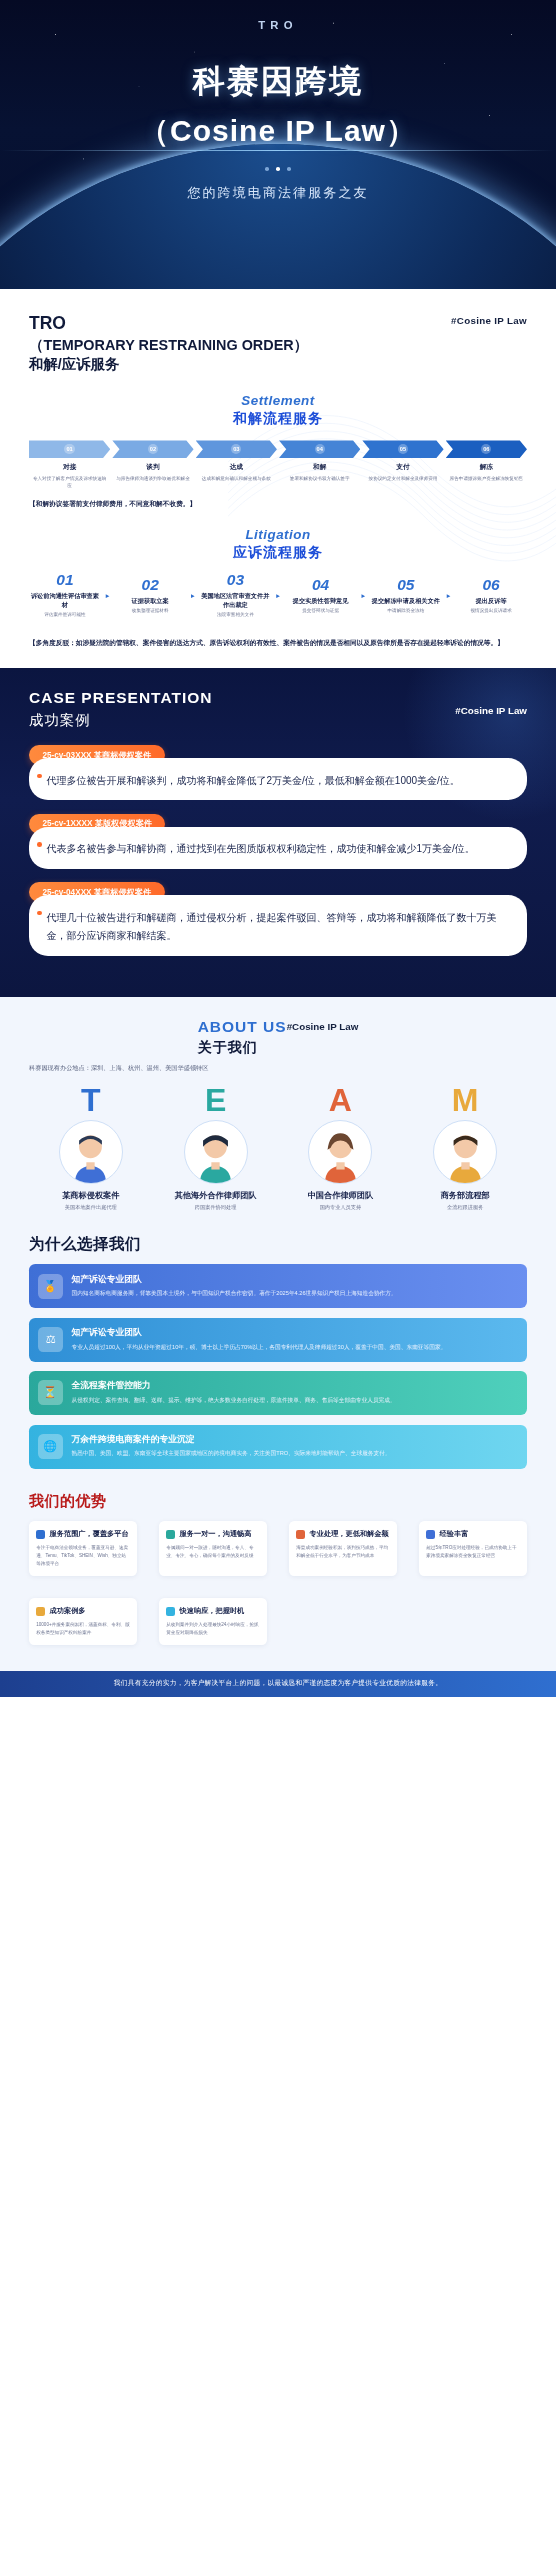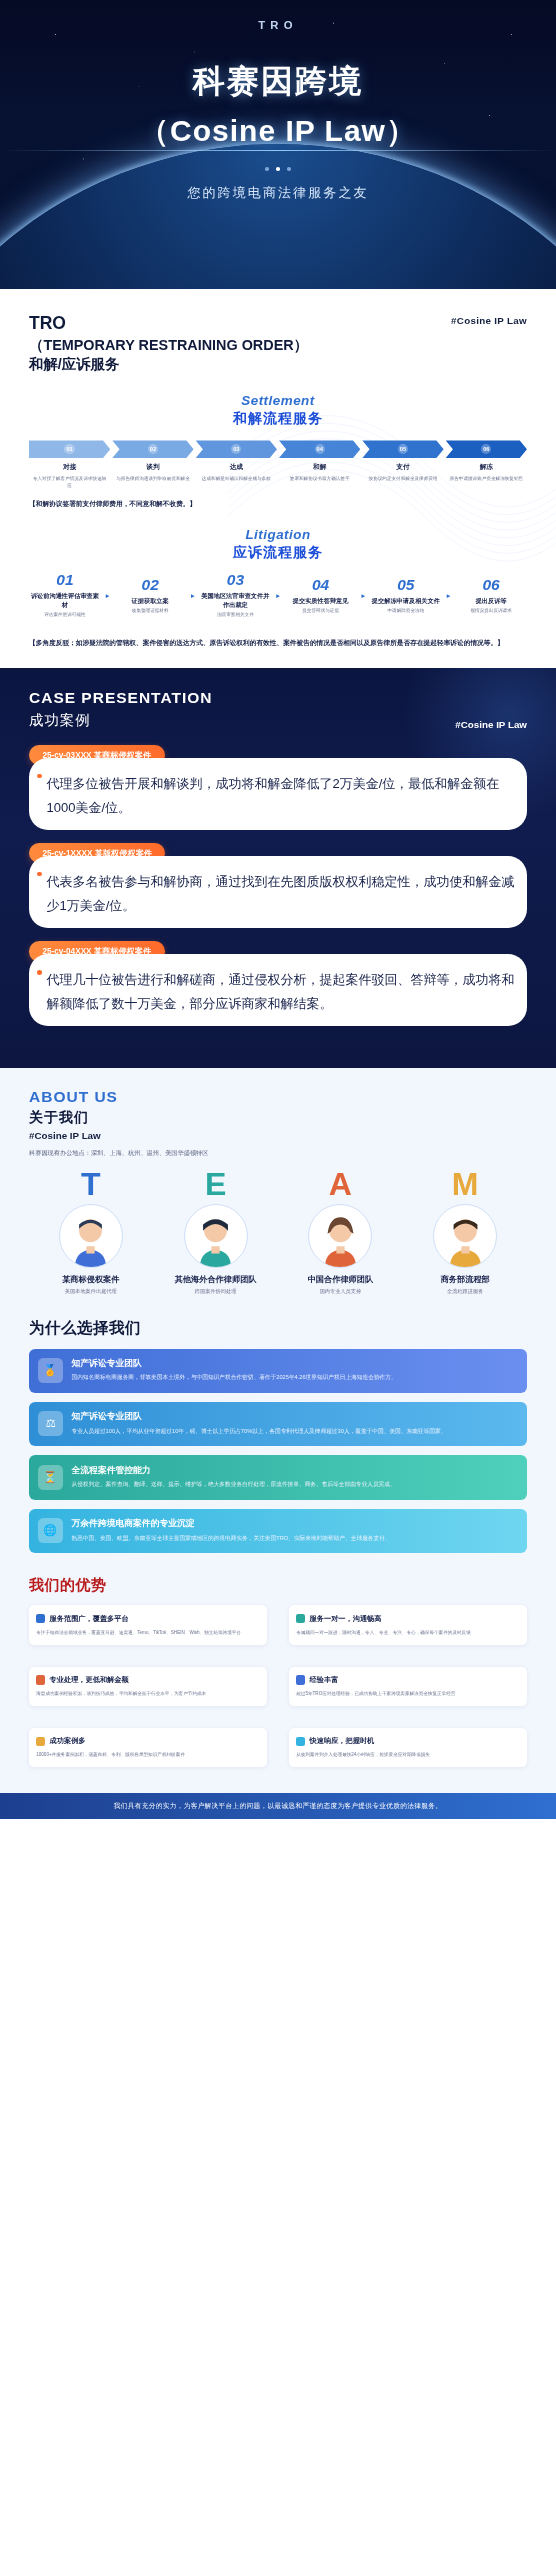--- a/index.html
+++ b/index.html
@@ -128,49 +128,49 @@
     margin-top: 13.4px;
     background: linear-gradient(180deg, #0b1540 0%, #101c4e 40%, #0c1640 100%);
     padding: 20.6px 29px 28px;
     position: relative;
     overflow: hidden;
   }
   .sec-case::before {
     content: ""; position: absolute; right: -62px; top: -62px; width: 216px; height: 216px;
     border-radius: 50%; background: radial-gradient(circle, rgba(80,150,255,.22), rgba(80,150,255,0) 70%);
   }
-  .case-head { display: flex; justify-content: space-between; align-items: flex-end; position: relative; z-index:2;}
+  .case-head { display: flex; justify-content: space-between; align-items: center; position: relative; z-index:2;}
   .case-head .en { color: #ffffff; font-size: 15.5px; font-weight: 700; letter-spacing: 1px; }
   .case-head .cn { color: #ffffff; font-size: 14.4px; font-weight: 400; margin-top: 4.1px; letter-spacing: 1px;}
   .case-head .tag { color: #ffffff; font-size: 9.8px; font-weight: 700; padding-top: 3.1px; }
 
   .case-list { margin-top: 15.5px; position: relative; z-index: 2; }
   .case-item { margin-bottom: 13.4px; }
   .case-pill {
     display: inline-block;
     background: linear-gradient(90deg, #ff8a3d, #ff6a2a);
     color: #fff; font-size: 8.2px; font-weight: 700;
     padding: 4.6px 13.4px; border-radius: 10.3px;
     box-shadow: 0 2.1px 6.2px rgba(255,110,45,.35);
   }
   .case-body {
     margin-top: -7.2px;
     background: #ffffff; border-radius: 19px;
     padding: 13.4px 12.4px 10.3px 17.5px;
-    font-size: 13px; line-height: 1.85; color: #17224a;
+    font-size: 10px; line-height: 1.85; color: #17224a;
     position: relative;
   }
   .case-body .bullet {
     position: absolute; left: 8.2px; top: 15.5px;
     width: 4.6px; height: 4.6px; border-radius: 50%; background: #ff6a2a;
   }
 
   
   .sec-about { background: #f2f6fd; padding: 20.6px 29px 26px; }
-  .about-head { display: flex; justify-content: center; align-items: flex-start; flex-direction: column; }
+  .about-head { display: flex; justify-content: center; align-items: flex-start; }
   .about-head .en { font-size: 15.5px; font-weight: 700; color: #2f6fd0; letter-spacing: 1px;}
   .about-head .cn { font-size: 14px; font-weight: 700; color: #101a3a; margin-top: 3.1px; letter-spacing: 1px;}
   .about-head .tag { font-size: 9.8px; font-weight: 700; color: #14203f; padding-top: 3.1px;}
   .about-sub { font-size: 6.2px; color: #5b6party; color:#5b6480; margin-top: 7.2px; }
 
   .team-letters { display: flex; justify-content: space-between; margin-top: 10.3px; padding: 0 10.3px;}
   .team-col { width: 103px; text-align: center; }
   .team-letter { font-size: 32px; font-weight: 700; line-height: 1; }
   .avatar {
     width: 64px; height: 64px; border-radius: 50%; margin: 4.1px auto 0;
@@ -189,21 +189,21 @@
   .why-icon {
     width: 25px; height: 25px; border-radius: 5.2px; flex: 0 0 25px;
     background: rgba(255,255,255,.3);
     display: flex; align-items: center; justify-content: center;
     color: #fff; font-size: 11.3px;
   }
   .why-txt h4 { font-size: 8.8px; font-weight: 700; color: #ffffff; }
   .why-txt p { font-size: 5.7px; line-height: 1.75; color: #eaf2ff; margin-top: 3.6px; }
 
   .adv-title { margin-top: 23px; font-size: 15px; font-weight: 700; color: #b91c1c; letter-spacing: 0.5px;}
-  .adv-grid { margin-top: 10.3px; display: grid; grid-template-columns: repeat(2, 1fr); gap: 22px; }
+  .adv-grid { margin-top: 10.3px; display: grid; grid-template-columns: repeat(4, 1fr); gap: 22px; }
   .adv-card {
     background: #ffffff; border-radius: 5.2px; padding: 8.2px 7.2px;
     box-shadow: 0 1px 5.2px rgba(20,40,90,.07);
   }
   .adv-card .h { display: flex; align-items: center; gap: 4.1px; }
   .adv-card .dot { width: 9.3px; height: 9.3px; border-radius: 2.1px; background: #2f6fd0; flex:0 0 9.3px;}
   .adv-card .t { font-size: 7.2px; font-weight: 700; color: #17224a; }
   .adv-card .p { margin-top: 5.2px; font-size: 4.6px; line-height: 1.7; color: #6b7390; }
 
   

